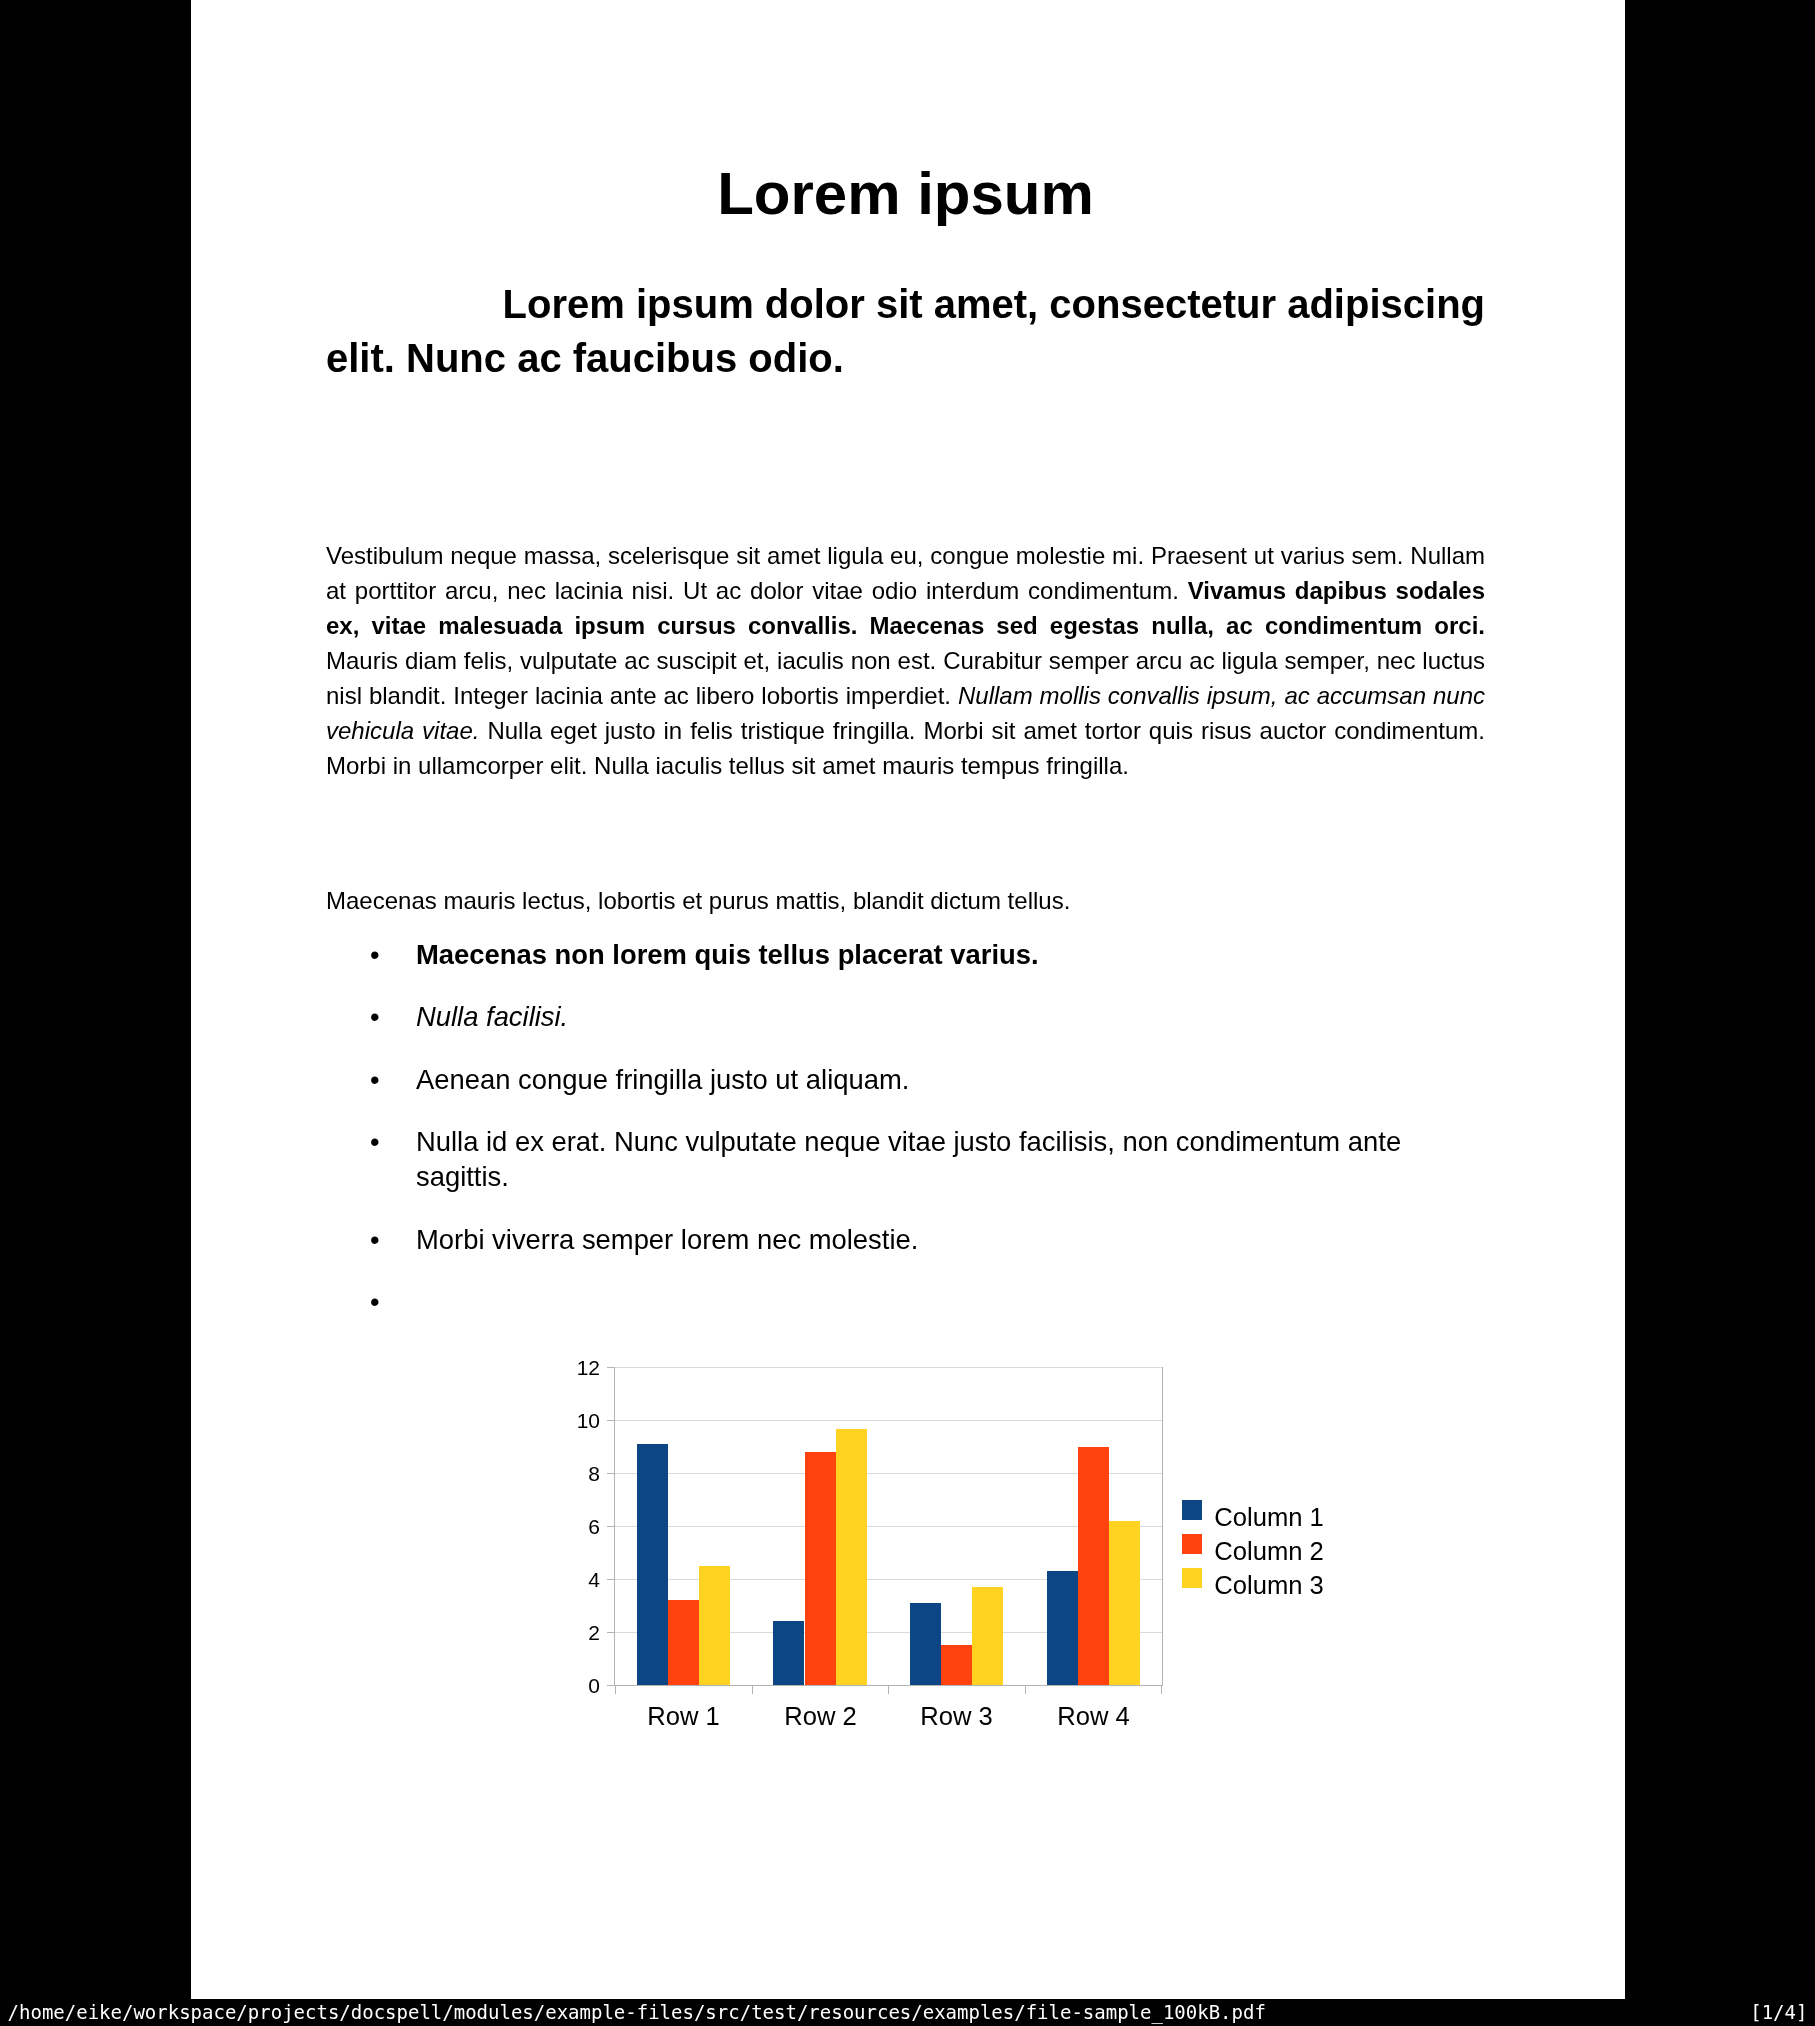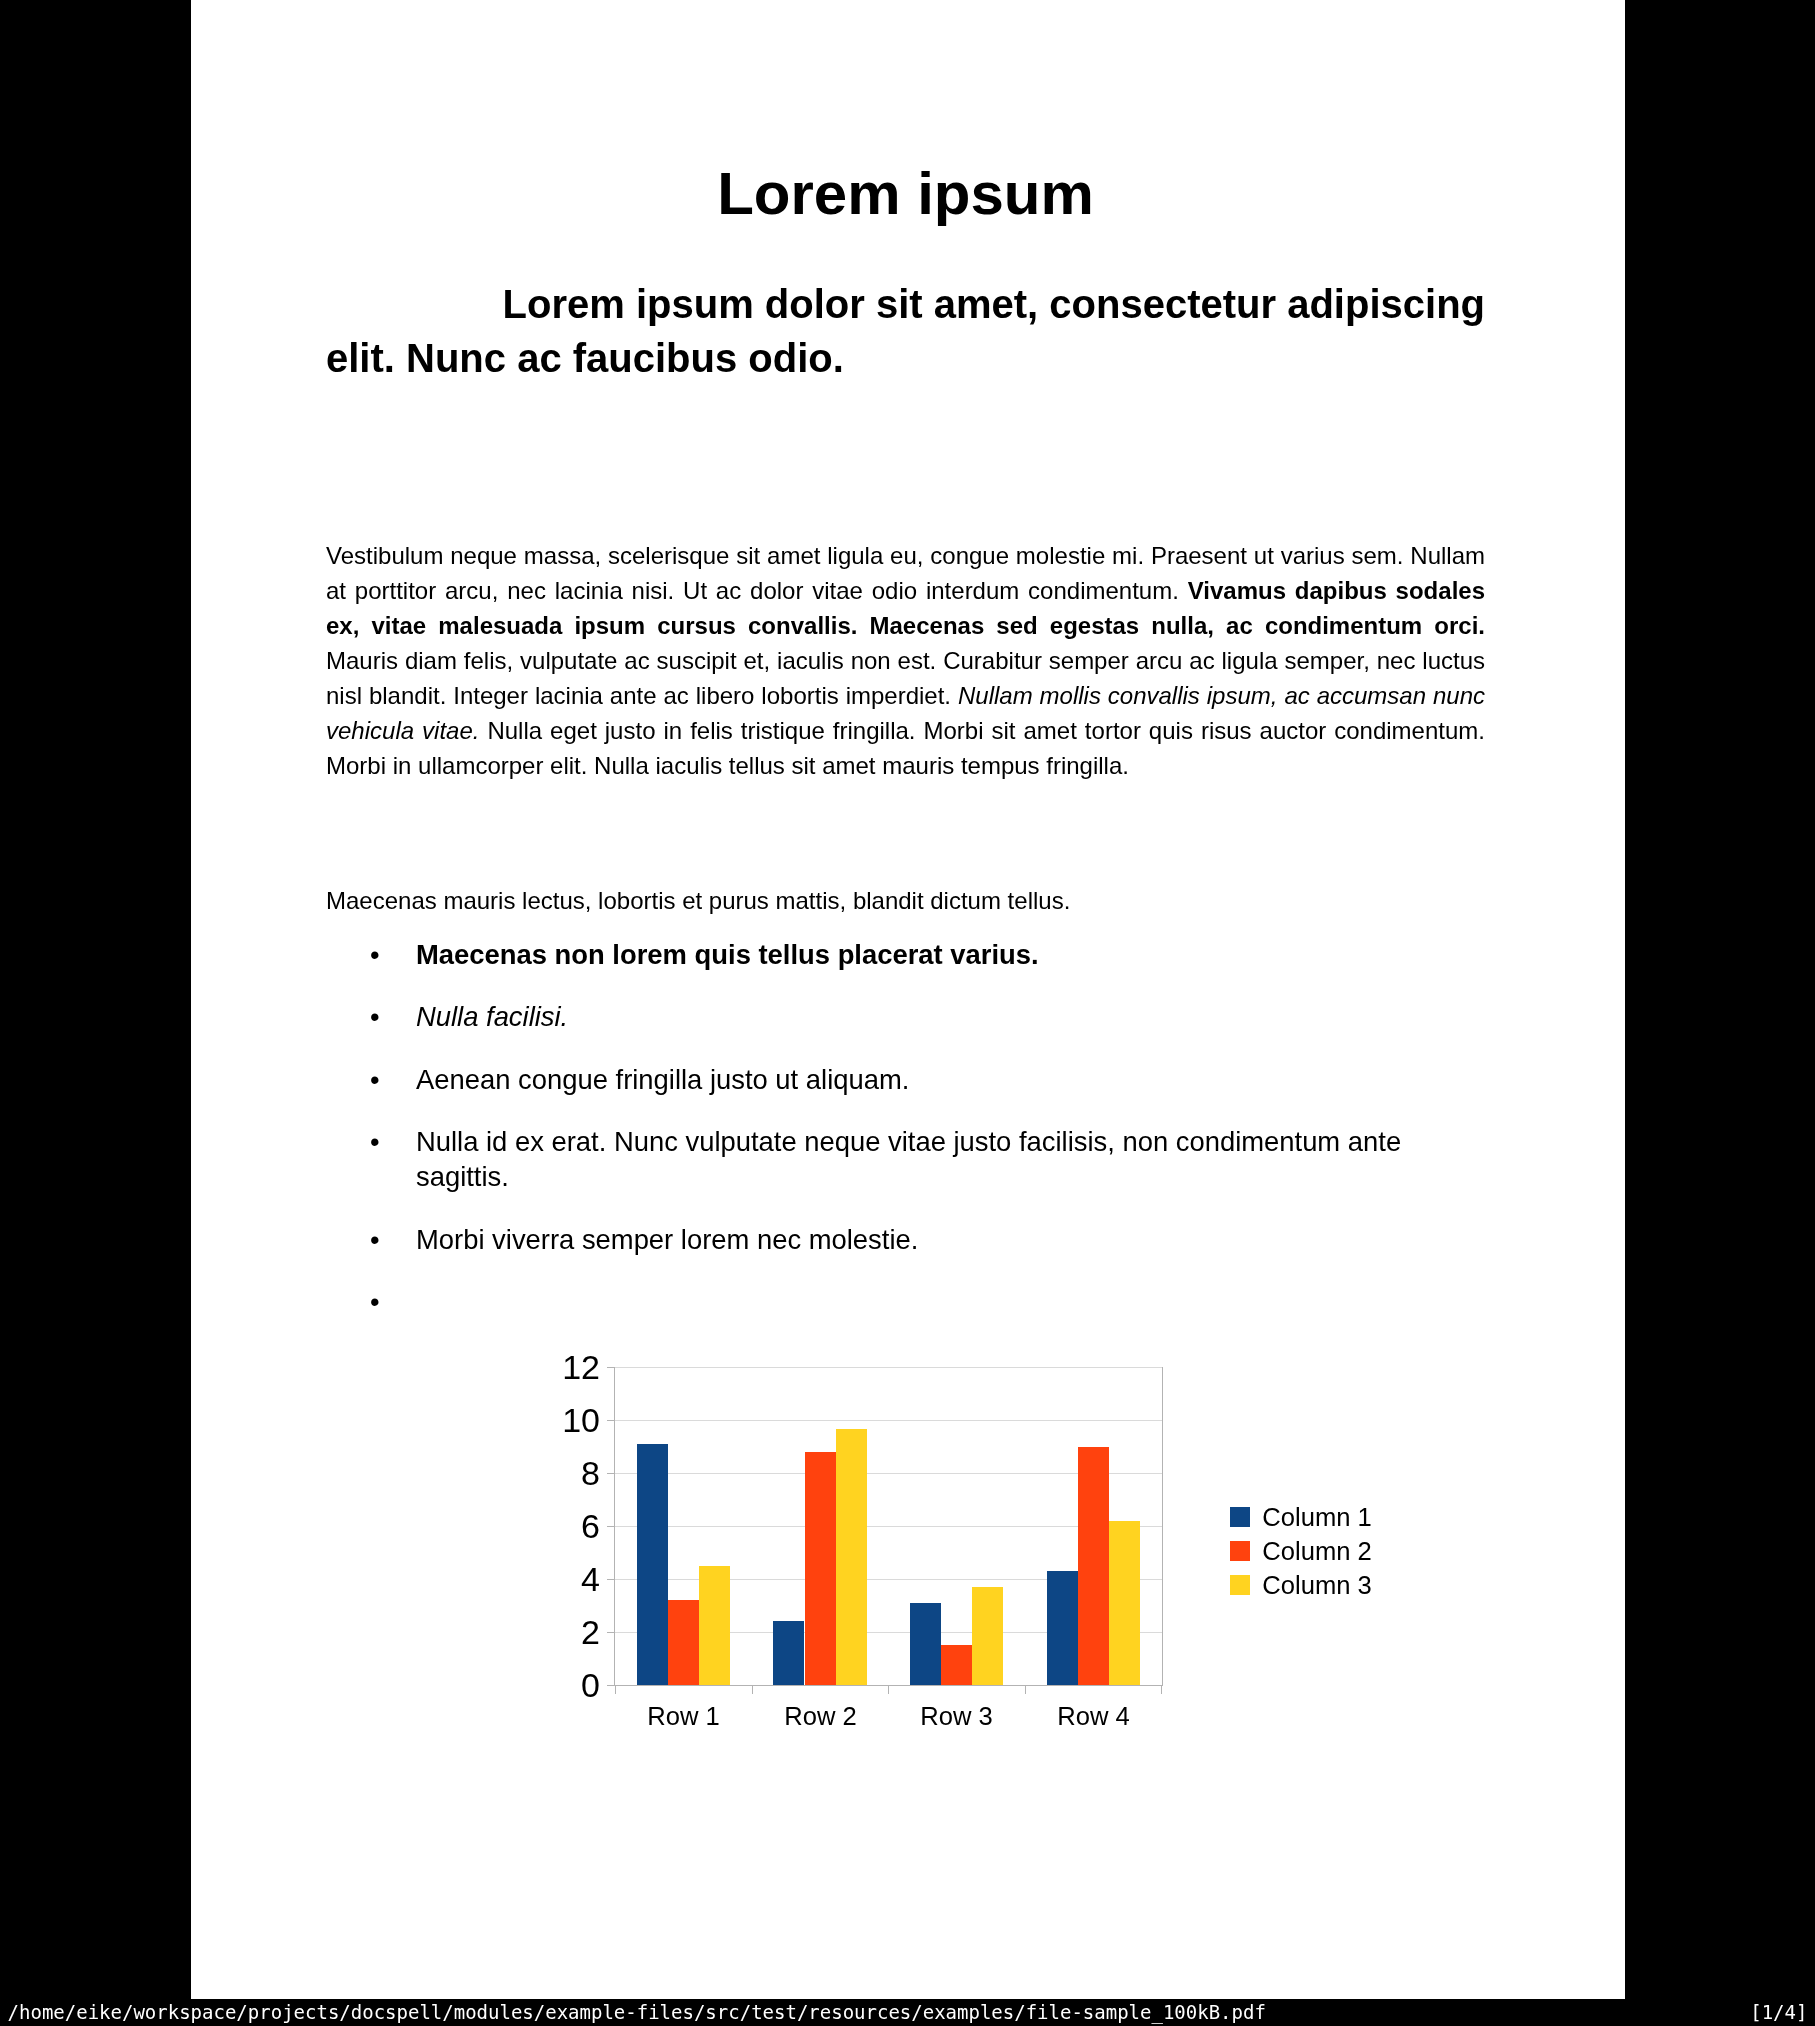--- a/index.html
+++ b/index.html
@@ -22,26 +22,26 @@
   .bullets li{position:relative;padding-left:90px;margin:0 0 27.4px 0;
               font-size:27.4px;line-height:35px;}
   .bullets li .marker{position:absolute;left:44px;top:0;}
   
   .chart-plot{position:absolute;left:423px;top:1367px;width:547px;height:318px;
               border-left:0.9px solid #b3b3b3;border-right:0.9px solid #b3b3b3;
               border-bottom:0.9px solid #b3b3b3;}
   .gridline{position:absolute;left:0;width:100%;height:0.9px;background:#dadada;}
   .ytickmark{position:absolute;left:-8.5px;width:8.5px;height:0.9px;background:#b3b3b3;}
   .ylabel{position:absolute;left:-72px;width:57px;text-align:right;
-          font-size:34px;line-height:31px;}
+          font-size:21px;line-height:31px;}
   .xtickmark{position:absolute;bottom:-8.5px;width:0.9px;height:8.5px;background:#b3b3b3;}
   .bar{position:absolute;bottom:0;width:31px;}
   .xlabel{position:absolute;top:333px;text-align:center;font-size:25.6px;line-height:32px;}
   .chart-legend{position:absolute;left:991px;top:1500px;}
-  .legend-row{display:flex;align-items:center;height:34px;margin-left:48px;}
+  .legend-row{display:flex;height:34px;}
   .legend-swatch{width:20px;height:20px;margin-right:12.3px;flex:none;}
   .legend-label{font-size:25.6px;line-height:34px;}
   
   .statusbar{position:absolute;left:0;bottom:0;width:100%;height:27.4px;background:#000;
              color:#fff;font-family:"DejaVu Sans Mono",monospace;font-size:19px;
              display:flex;align-items:center;justify-content:space-between;
              box-sizing:border-box;padding:0 7.6px;}
 </style>
 </head>
 <body>

